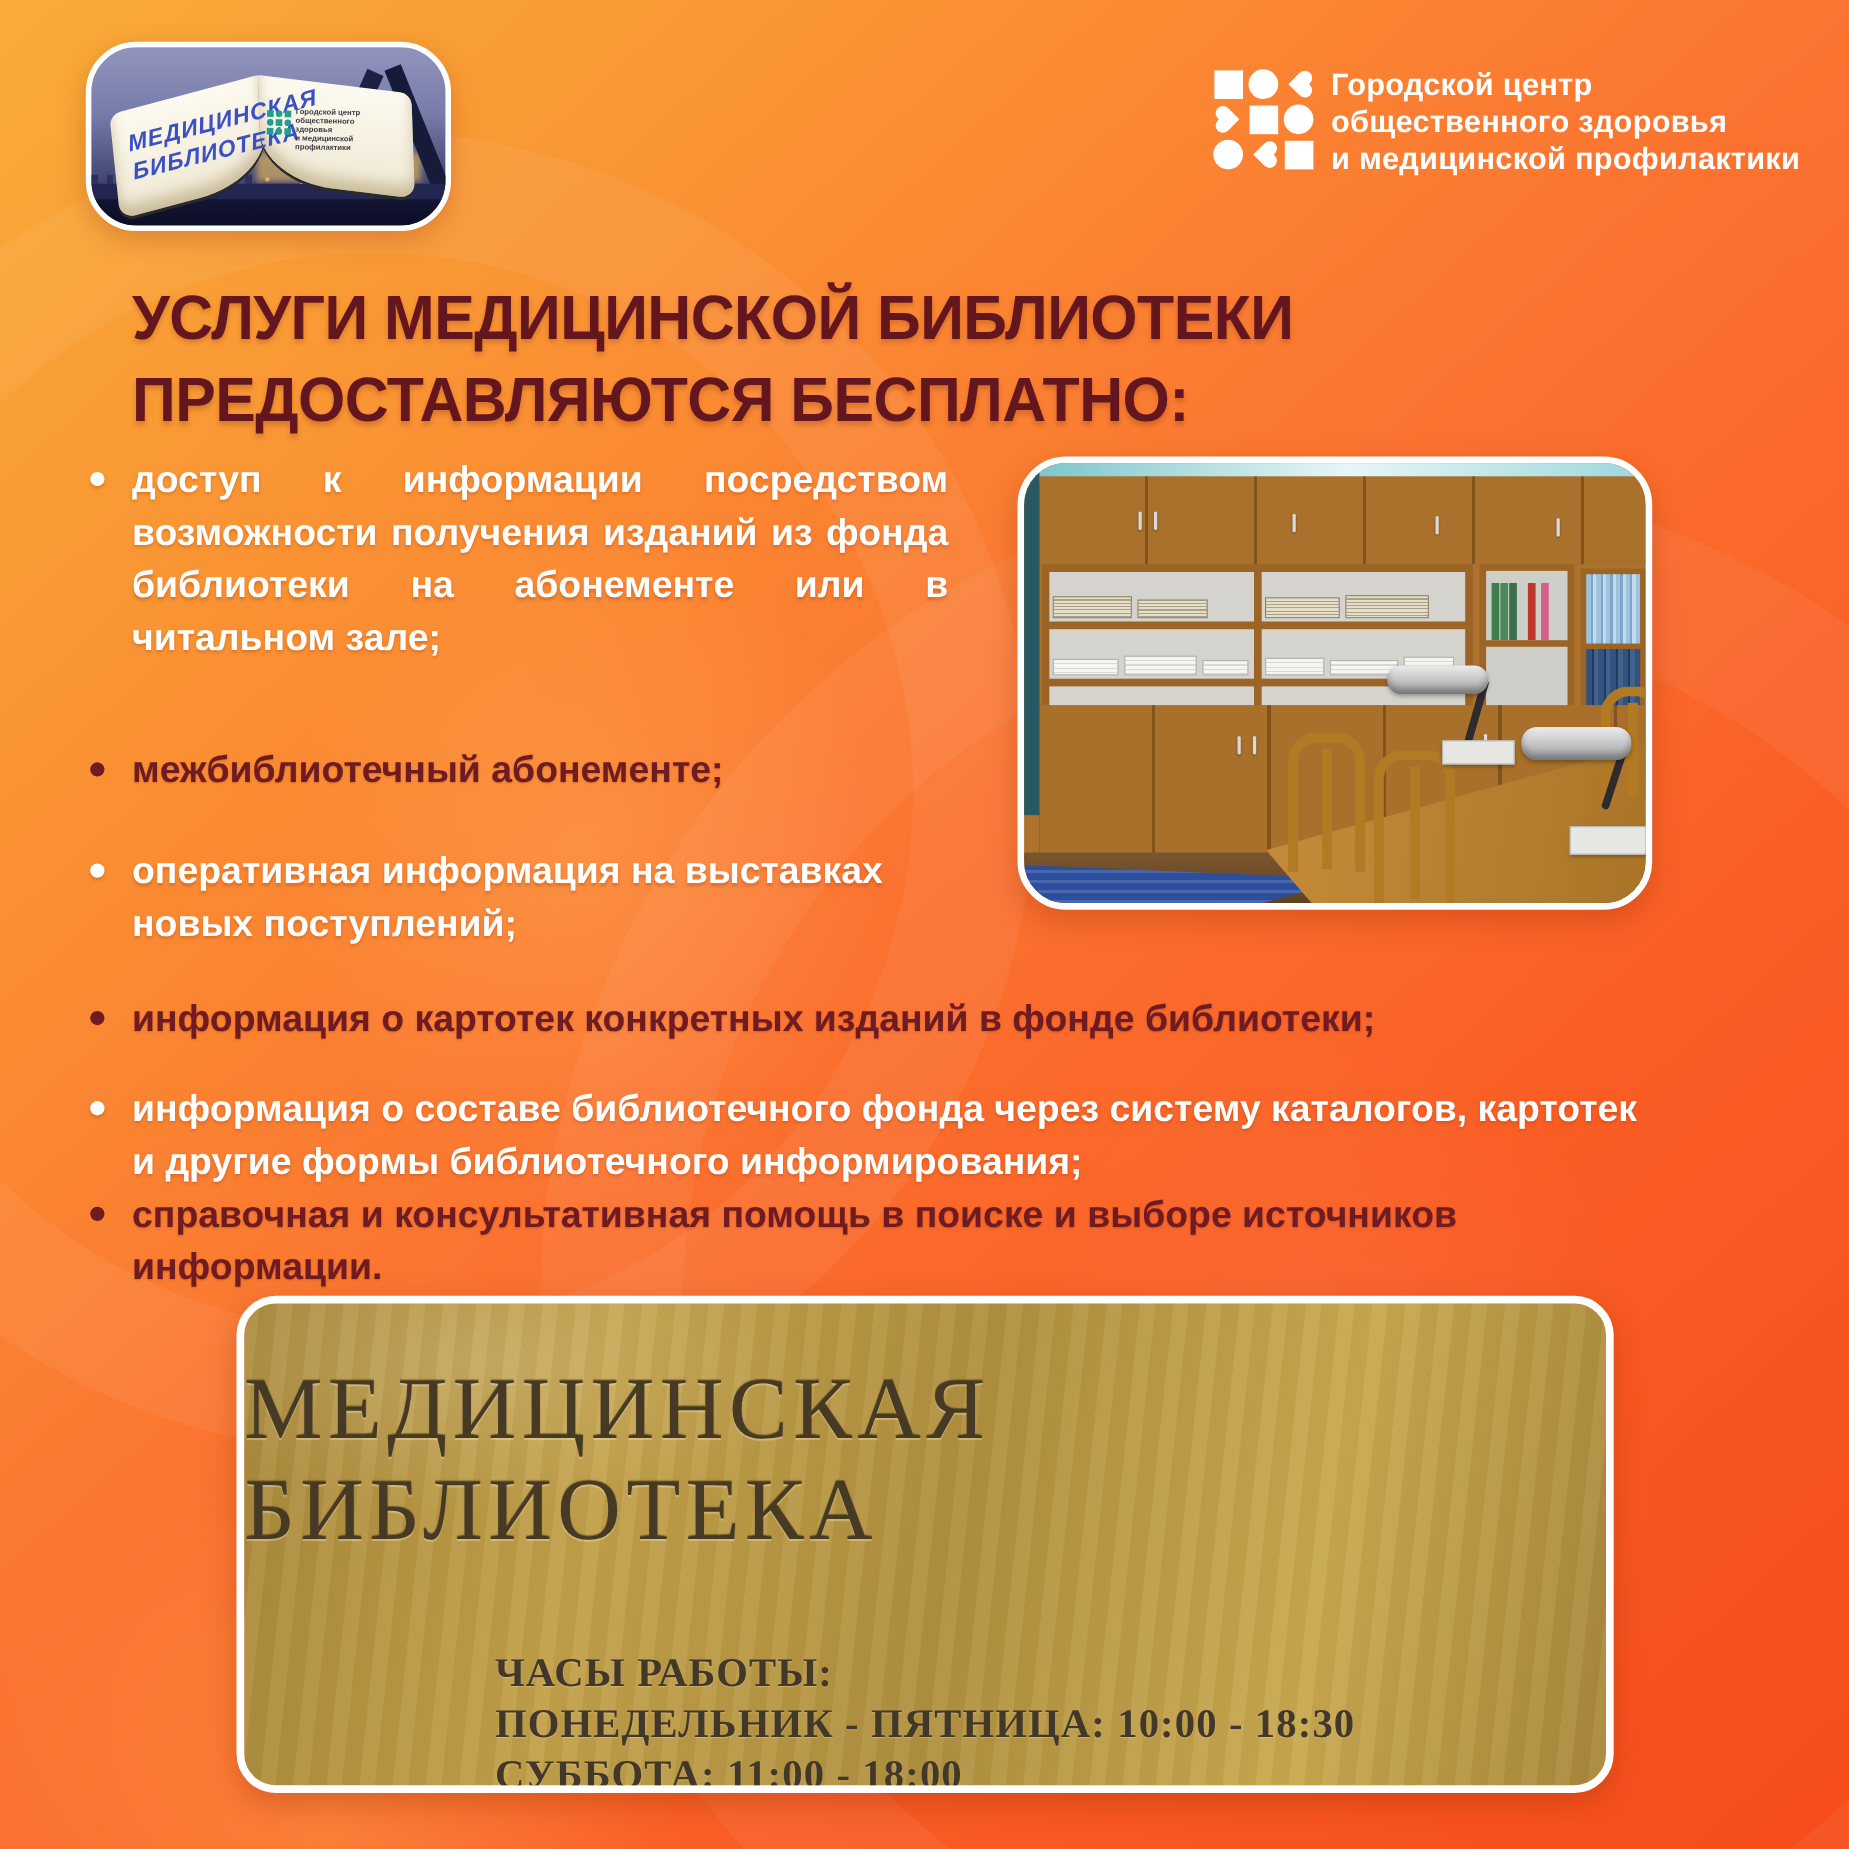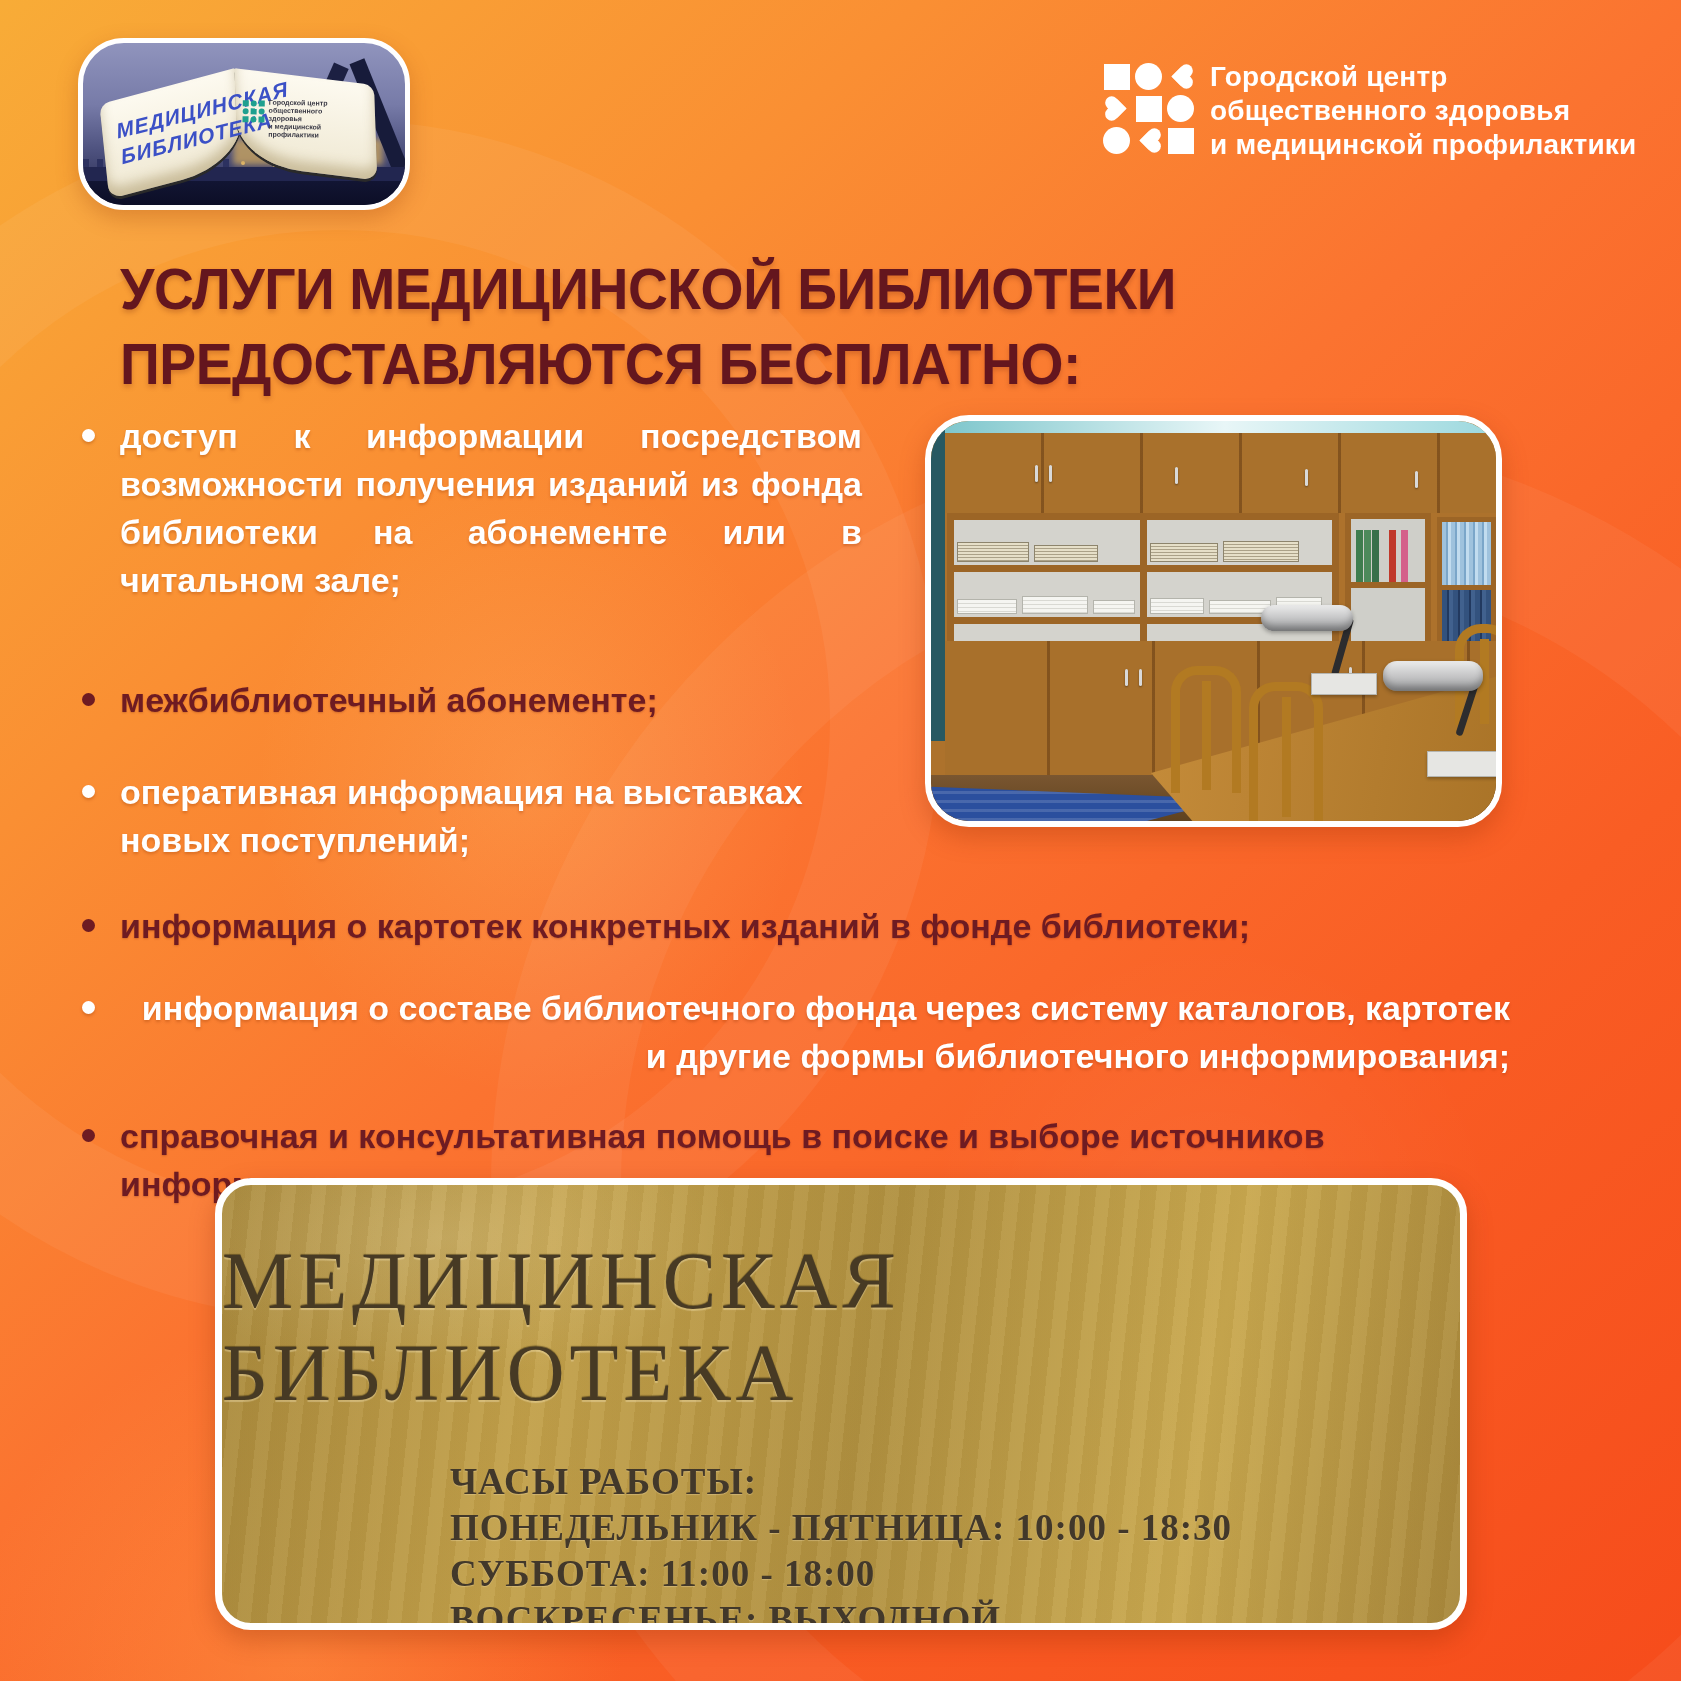--- a/index.html
+++ b/index.html
@@ -64,21 +64,21 @@
   .bullets li{position:relative;padding-left:40px;}
   .bullets li .dot{position:absolute;left:2px;top:17px;width:13px;height:13px;border-radius:50%;}
   .b-white{color:#ffffff;text-shadow:0 2px 3px rgba(140,50,0,0.30);}
   .b-white .dot{background:#ffffff;box-shadow:0 2px 3px rgba(140,50,0,0.30);}
   .b-maroon{color:#6e1b22;text-shadow:0 1px 2px rgba(90,20,10,0.25);}
   .b-maroon .dot{background:#6e1b22;}
   .li-1{width:742px;text-align:justify;margin-bottom:72px;}
   .li-2{margin-bottom:44px;}
   .li-3{width:800px;margin-bottom:38px;}
   .li-4{margin-bottom:34px;}
-  .li-5{width:1390px;margin-bottom:32px;text-align:right;}
+  .li-5{width:1390px;}
   .li-6{width:1390px;}
 
   
   .photo{position:absolute;left:925px;top:415px;width:565px;height:400px;border:6px solid #fff;border-radius:44px;
     overflow:hidden;background:#ad722c;box-shadow:0 10px 26px rgba(140,40,0,0.28);}
   .photo *{position:absolute;}
   .ph-wall{left:0;top:0;width:100%;height:18px;background:linear-gradient(90deg,#79c4ca,#e8f6f7 52%,#9bd8de);}
   .ph-left{left:0;top:0;width:14px;height:320px;background:#285962;}
   .ph-topcab{left:14px;top:12px;right:0;height:80px;background:#a9712c;
     background-image:repeating-linear-gradient(90deg,rgba(70,35,8,0) 0 96px,rgba(70,35,8,0.38) 96px 99px);}
@@ -113,21 +113,21 @@
   .lamp-base{background:#e6e6e3;border:1px solid #b5b5b0;box-shadow:0 2px 3px rgba(0,0,0,0.25);}
 
   
   .plaque{position:absolute;left:215px;top:1178px;width:1252px;height:452px;border:7px solid #fff;border-radius:36px;
     overflow:hidden;box-sizing:border-box;box-shadow:0 10px 26px rgba(140,40,0,0.30);
     background:linear-gradient(100deg,#a9893c 0%,#c2a04a 26%,#b09040 52%,#c9a84f 78%,#a8873b 100%);}
   .plaque::before{content:"";position:absolute;inset:0;
     background:repeating-linear-gradient(96deg,rgba(255,255,230,0.05) 0 14px,rgba(90,70,20,0.05) 14px 30px),
     radial-gradient(420px 200px at 18% 12%,rgba(255,245,210,0.20),rgba(255,245,210,0) 70%);}
   .plaque-inner{position:relative;height:100%;display:flex;flex-direction:column;align-items:center;
-    font-family:"Liberation Serif",serif;color:#3f3524;}
+    font-family:"Liberation Serif",serif;color:#3f3524;gap:40px;}
   .plaque-title{margin-top:50px;font-size:80px;line-height:92px;letter-spacing:5px;font-weight:500;
     color:#473a24;text-shadow:0 2px 1px rgba(255,240,200,0.35),0 -1px 1px rgba(40,30,10,0.5);}
   .plaque-lines{margin-top:40px;font-weight:bold;font-size:37px;line-height:46px;letter-spacing:1px;
     color:#42382a;text-shadow:0 1px 1px rgba(255,240,200,0.3);}
 </style>
 </head>
 <body>
 
 <div id="poster">
 

